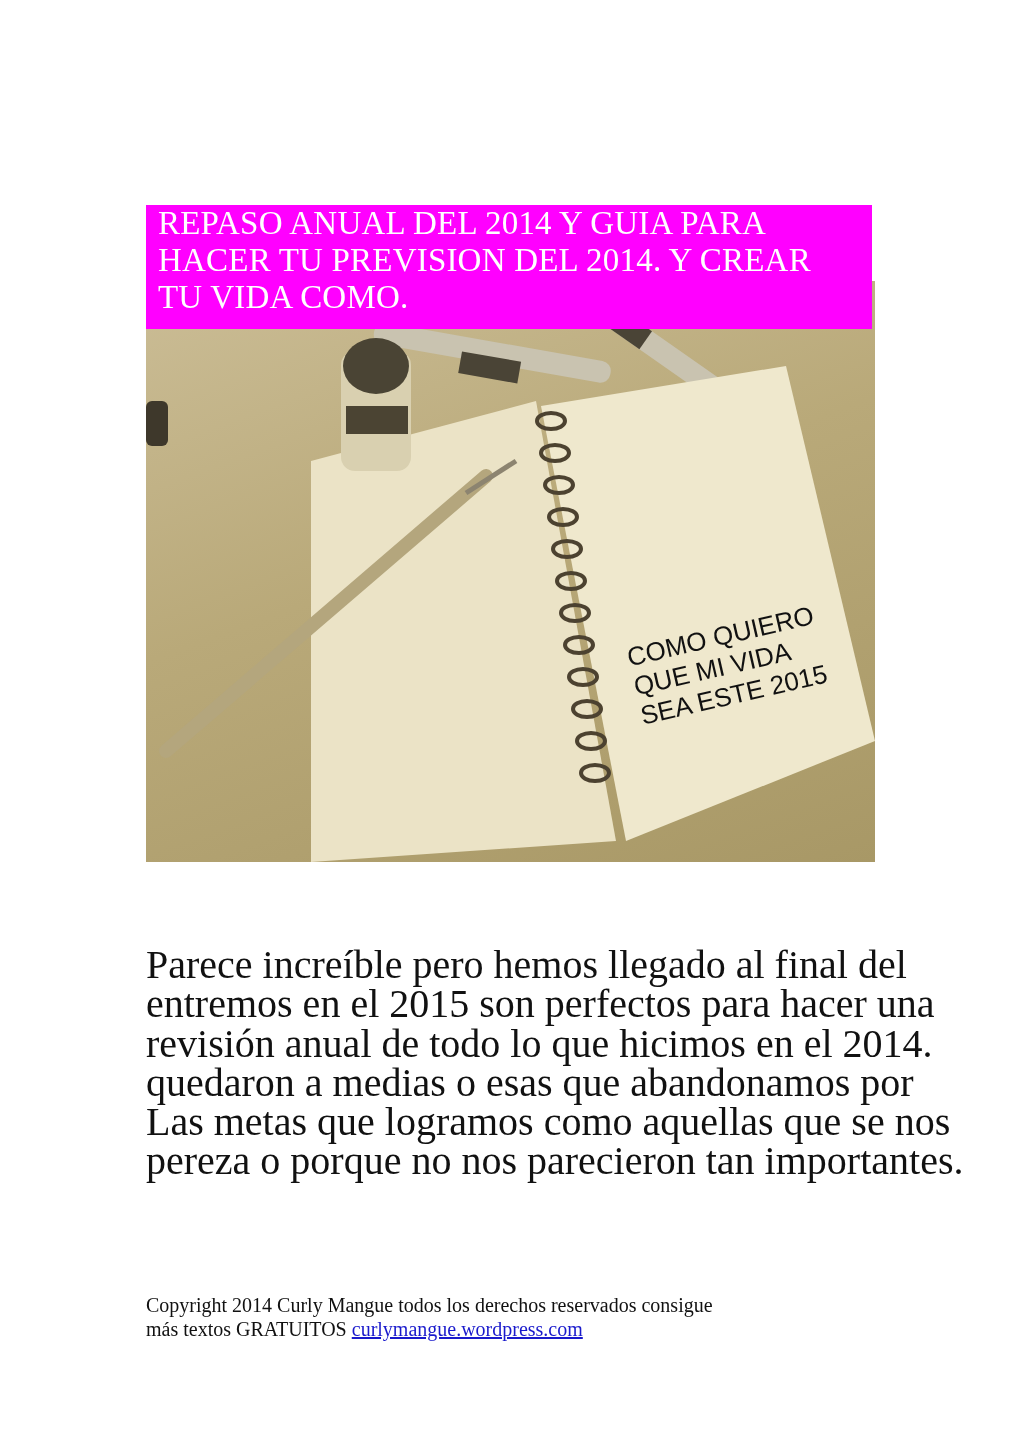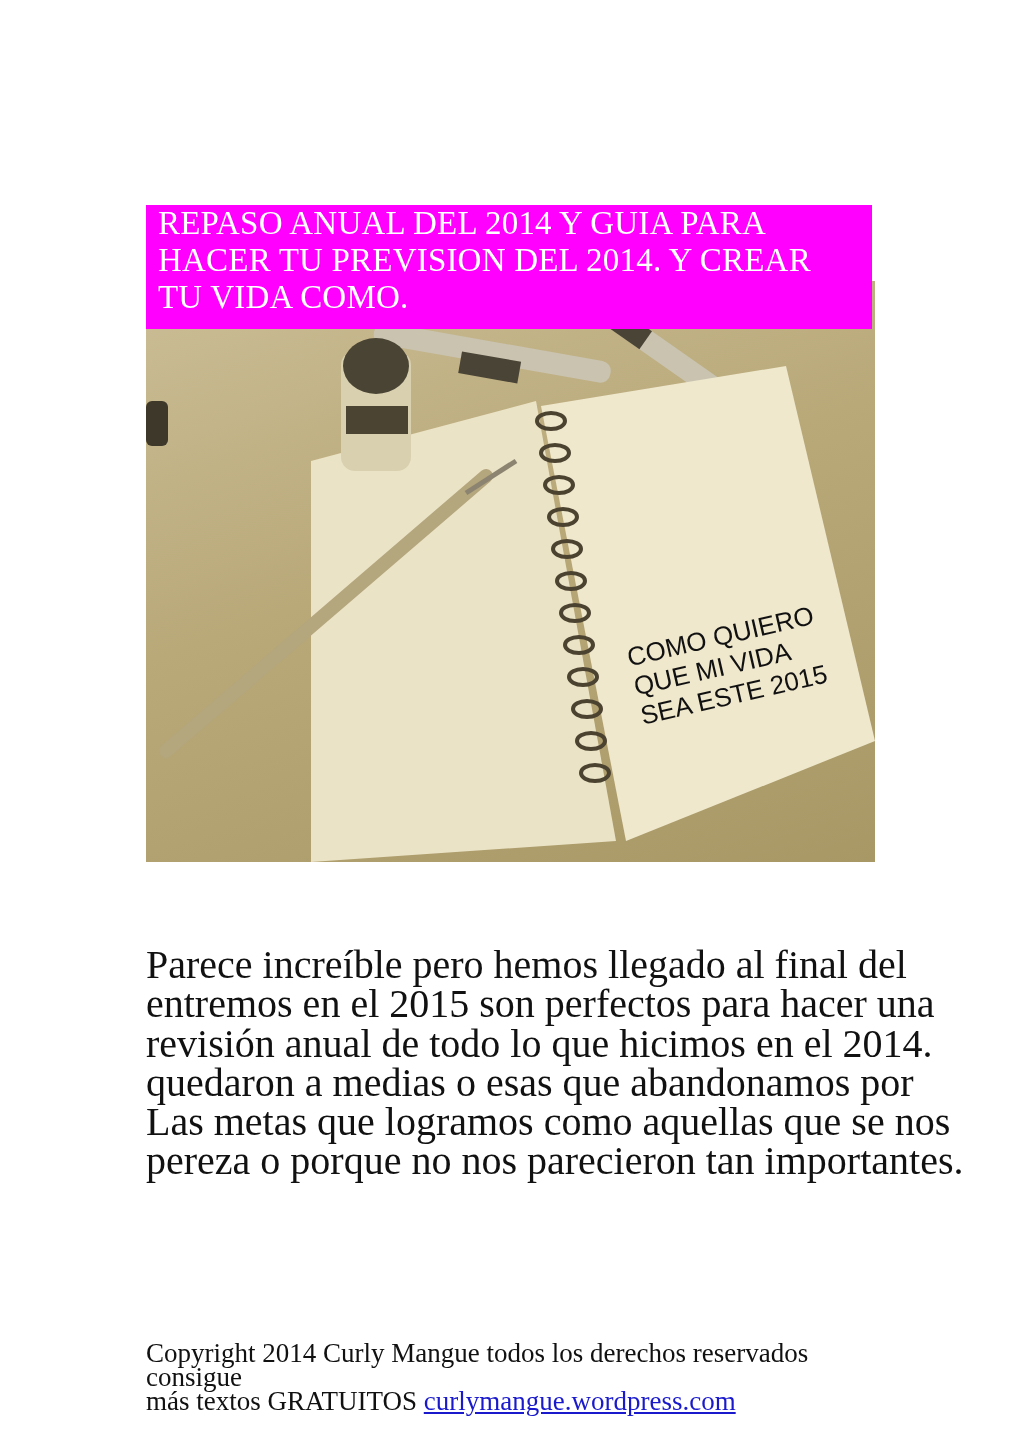--- a/index.html
+++ b/index.html
@@ -35,21 +35,21 @@
       transform: rotate(-13deg); transform-origin: left top;
     }
     .notebook-text div { white-space: nowrap; }
     .body-text {
       position: absolute; left: 146px; top: 945px; width: 760px;
       font-size: 40px; line-height: 39.3px; color: #111;
     }
     .body-text div { white-space: nowrap; }
     .footer {
       position: absolute; left: 146px; top: 1293px; width: 760px;
-      font-size: 27px; line-height: 24px; color: #111; margin-top: 48px;
+      font-size: 20px; line-height: 24px; color: #111;
     }
     .footer a { color: #1a1acc; }
   </style>
 </head>
 <body>
 
 <div class="cover">
   <div class="photo">
     <svg width="729" height="581" viewBox="0 0 729 581">
 

